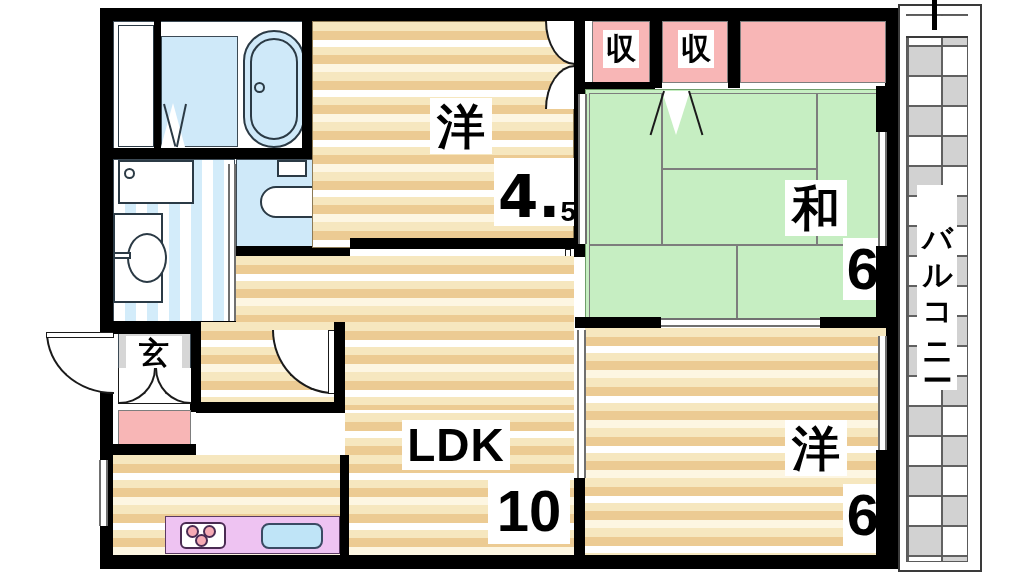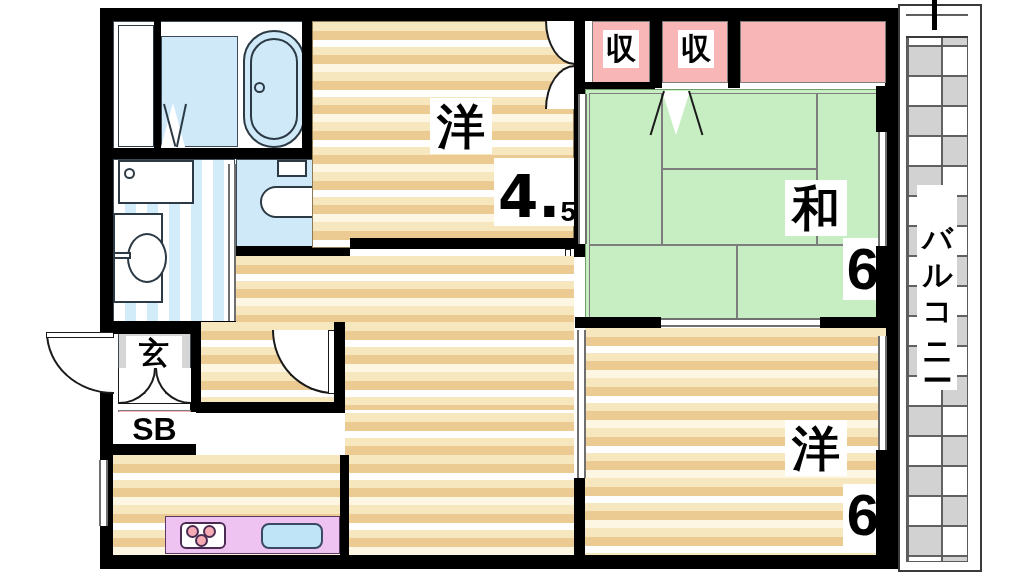--- a/index.html
+++ b/index.html
@@ -281,25 +281,26 @@
 
   <div class="abs" style="left:118px; top:368px; width:73px; height:36px; background:#ffffff; border:1px solid #1a1a1a;"></div>
   <div class="abs" style="left:119px; top:368px; width:37px; height:36px; border-right:2px solid #1a1a1a; border-bottom:2px solid #1a1a1a; border-radius:0 0 100% 0; background:#ffffff;"></div>
   <div class="abs" style="left:155px; top:368px; width:36px; height:36px; border-left:2px solid #1a1a1a; border-bottom:2px solid #1a1a1a; border-radius:0 0 0 100%; background:#ffffff;"></div>
 
   <div class="abs door-arc arc-bl" style="left:46px; top:332px; width:68px; height:62px;"></div>
   <div class="abs door-leaf" style="left:46px; top:332px; width:68px; height:6px;"></div>
   <div class="abs wall" style="left:113px; top:324px; width:82px; height:10px;"></div>
 
   <div class="abs floor-closet" style="left:118px; top:410px; width:73px; height:36px;"></div>
-  <div class="abs lbl lbl-sb" style="left:118px; top:412px; width:73px; height:33px; background:#ffffff;">SB</div>
   <div class="abs wall" style="left:113px; top:444px; width:83px; height:11px;"></div>
 
   <div class="abs floor-wood nb" style="left:113px; top:455px; width:461px; height:100px;"></div>
   <div class="abs floor-wood nb" style="left:345px; top:413px; width:229px; height:42px;"></div>
+  <div class="abs lbl lbl-ldk" style="left:402px; top:420px; width:108px; height:50px;">LDK</div>
+  <div class="abs lbl lbl-num" style="left:488px; top:478px; width:82px; height:66px;">10</div>
 
   <div class="abs slider" style="left:99px; top:460px; width:9px; height:66px;"></div>
 
   <div class="abs floor-kitchen" style="left:165px; top:516px; width:175px; height:38px;"></div>
   <div class="abs stove-box" style="left:180px; top:522px; width:46px; height:27px;"></div>
   <div class="abs burner" style="left:186px; top:525px; width:13px; height:13px;"></div>
   <div class="abs burner" style="left:203px; top:525px; width:13px; height:13px;"></div>
   <div class="abs burner" style="left:195px; top:534px; width:13px; height:13px;"></div>
   <div class="abs sink-box" style="left:261px; top:523px; width:62px; height:26px;"></div>
 

